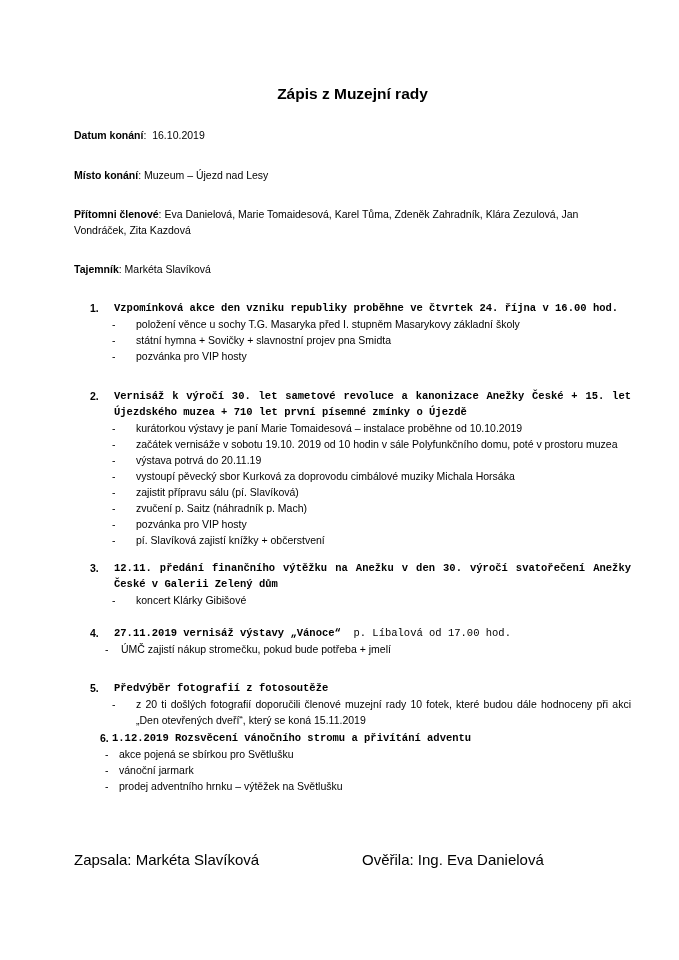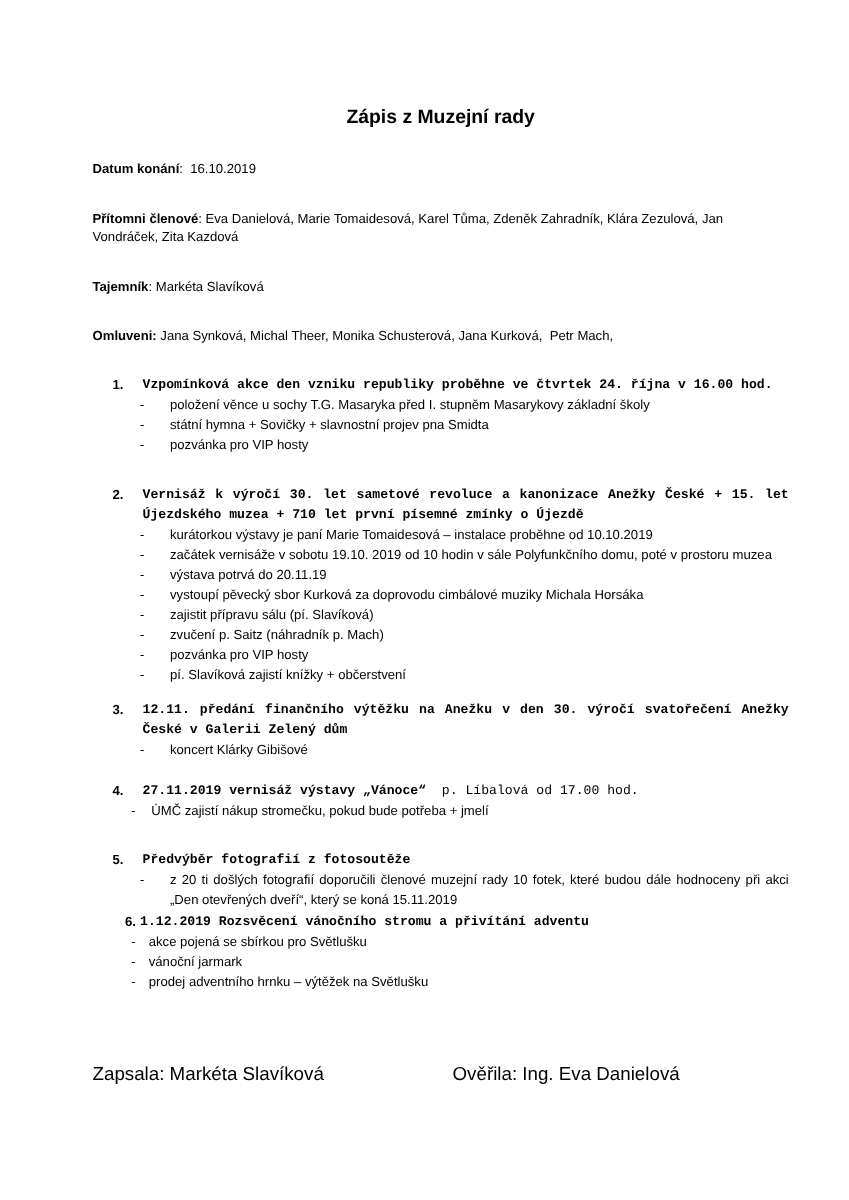--- a/index.html
+++ b/index.html
@@ -80,23 +80,23 @@
   .sig-right { position: absolute; left: 288px; top: 0; }
 </style>
 </head>
 <body>
 
 <div class="page">
   <h1 class="title">Zápis z Muzejní rady</h1>
 
   <div class="meta" id="meta">
       <p><b>Datum konání</b><span class="val">:  16.10.2019</span></p>
+      <p><b>Místo konání</b><span class="val">: Muzeum – Újezd nad Lesy</span></p>
       <p><b>Přítomni členové</b><span class="val">: Eva Danielová, Marie Tomaidesová, Karel Tůma, Zdeněk Zahradník, Klára Zezulová, Jan Vondráček, Zita Kazdová</span></p>
       <p><b>Tajemník</b><span class="val">: Markéta Slavíková</span></p>
-      <p><b>Omluveni:</b><span class="val"> Jana Synková, Michal Theer, Monika Schusterová, Jana Kurková,  Petr Mach,</span></p>
     </div>
 
   <ol class="agenda" id="agenda">
       <li class="agenda-item">
         <div class="item-head">
           <span class="num">1.</span>
           <span class="head-text"><b>Vzpomínková akce den vzniku republiky proběhne ve čtvrtek 24. října v 16.00 hod.</b></span>
         </div>
         <div class="bullet">
           <span class="dash">-</span>

